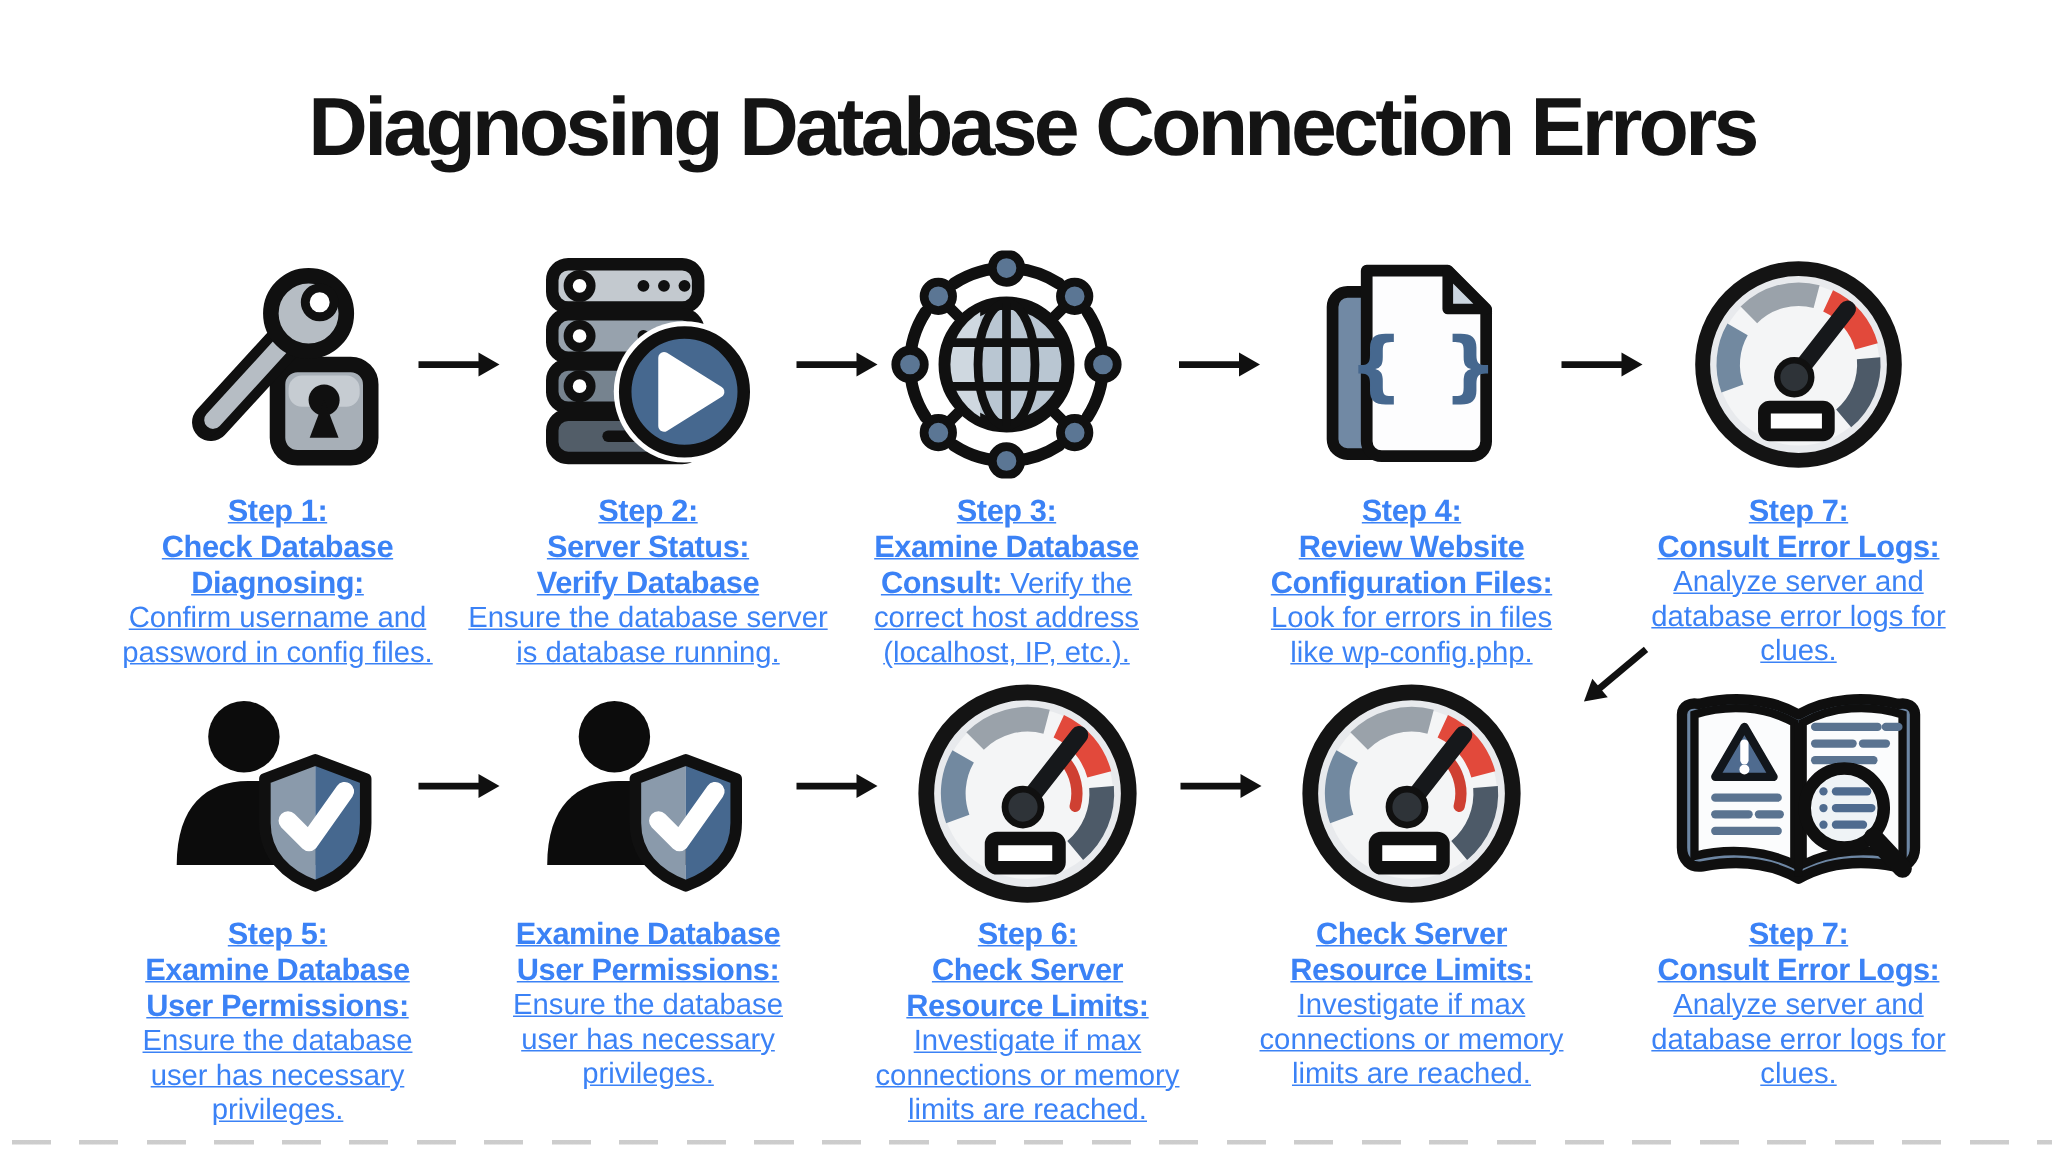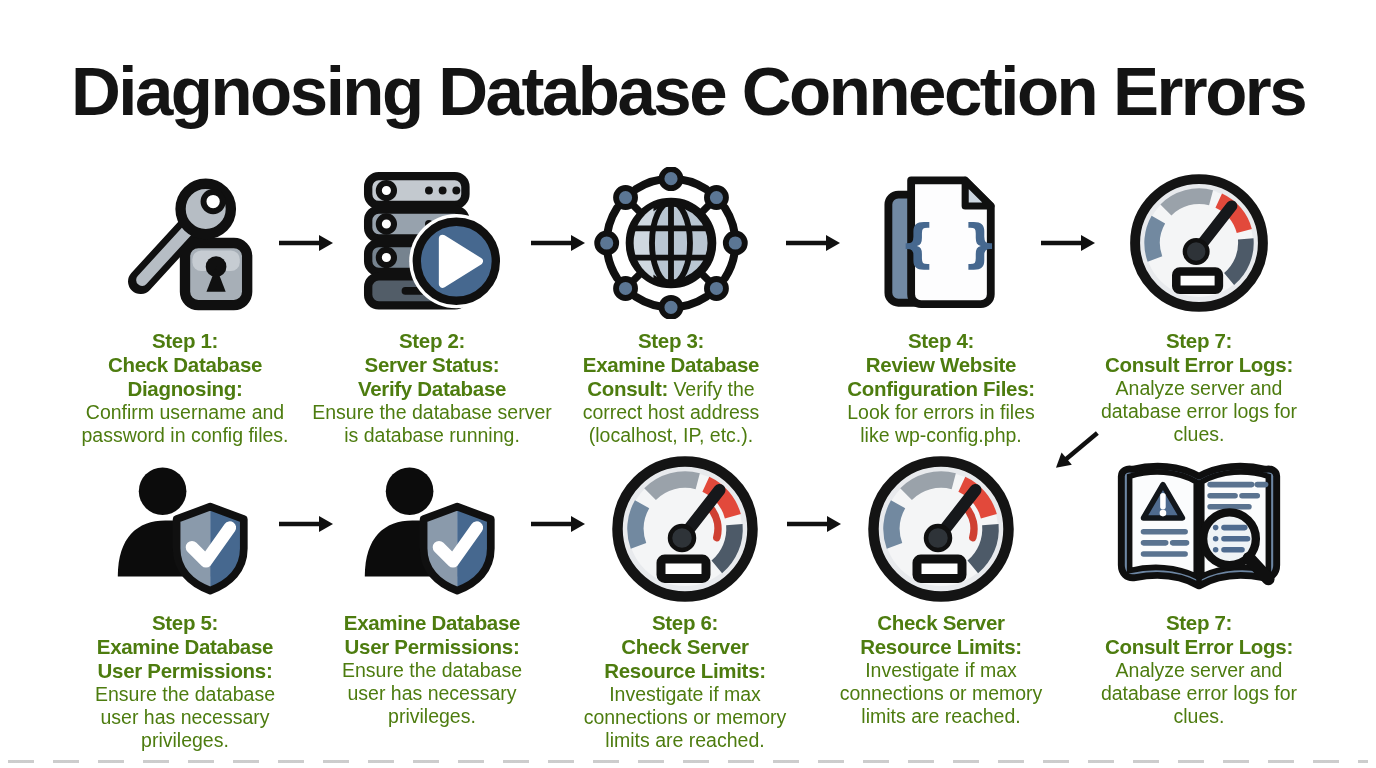--- a/index.html
+++ b/index.html
@@ -1,27 +1,27 @@
 <!DOCTYPE html>
 <html><head>
 <meta charset="utf-8">
 <style>
   html,body{margin:0;padding:0;background:#ffffff;}
   body{width:1376px;height:768px;overflow:hidden;}
   .canvas{position:relative;width:1376px;height:768px;background:#ffffff;
           font-family:"Liberation Sans",sans-serif;color:#161616;}
   .title{position:absolute;top:52px;left:0;width:100%;margin:0;text-align:center;
-         font-size:69px;font-weight:bold;letter-spacing:-2.5px;color:#141414;}
+         font-size:55px;font-weight:bold;letter-spacing:-2.5px;color:#141414;}
   .row{position:absolute;left:0;width:100%;height:0;}
   .step{position:absolute;width:248px;text-align:center;}
   .icon-box{display:flex;align-items:center;justify-content:center;}
   .row0 .icon-box{height:162px;}
   .row1 .icon-box{height:154px;}
   .step-text{margin-top:5px;}
-  .ln{font-size:19.5px;line-height:23px;color:#4d7c0f;white-space:nowrap;}
+  .ln{font-size:19.5px;line-height:23px;color:#3b82f6;white-space:nowrap;text-decoration:underline;}
   .ln b{font-size:20.5px;letter-spacing:-0.3px;}
   .h-arrow{position:absolute;width:58px;height:22px;}
   .diag-arrow{position:absolute;left:1043px;top:443px;width:64px;height:20px;
               transform:rotate(140deg);}
   .bottom-dash{position:absolute;left:8px;right:8px;top:760px;height:3px;opacity:.7;
     background:repeating-linear-gradient(90deg,#b7b7b7 0 26px,transparent 26px 45px);}
 </style>
 </head>
 <body>
 

